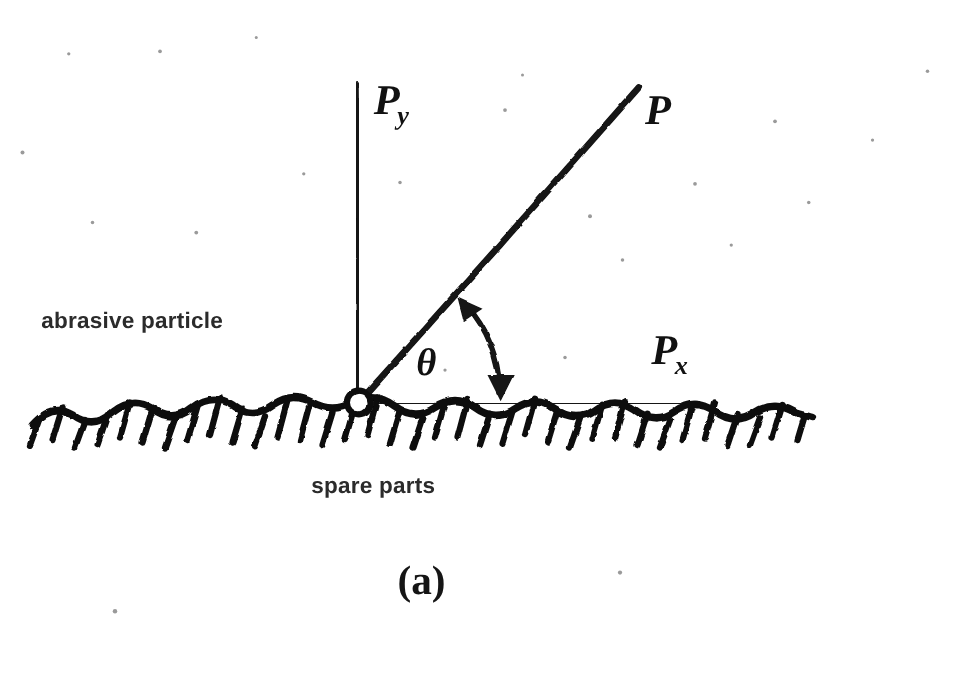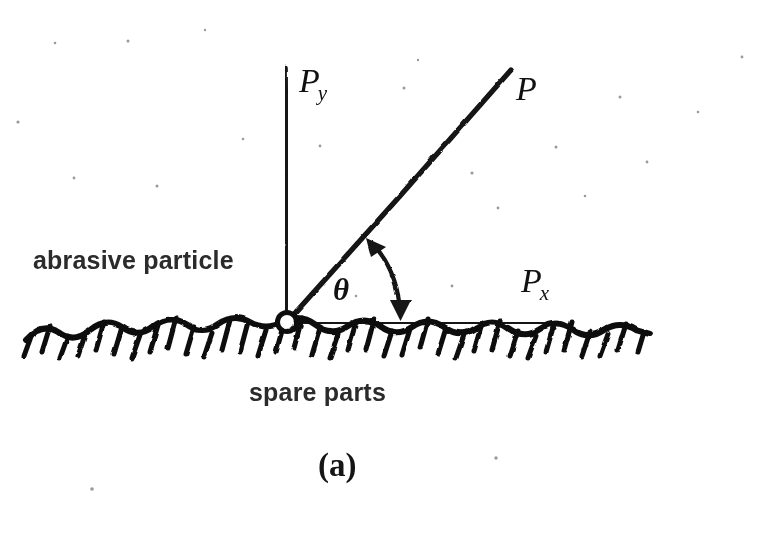--- a/index.html
+++ b/index.html
@@ -24,40 +24,40 @@
   }
   .label {
     position: absolute;
     white-space: nowrap;
     color: #111111;
     user-select: none;
   }
   .vec-label {
     font-family: "Liberation Serif", serif;
     font-style: italic;
-    font-weight: normal;
+    font-weight: bold;
     font-size: 34px;
     letter-spacing: 0px;
   }
   .vec-label .sub {
     font-size: 21px;
     font-style: italic;
     vertical-align: sub;
     margin-left: -2px;
   }
   .theta-label {
     font-family: "Liberation Serif", serif;
     font-style: italic;
     font-weight: bold;
     font-size: 31px;
   }
   .annot-label {
     font-family: "Liberation Sans", sans-serif;
     font-weight: bold;
-    font-size: 25px;
+    font-size: 18px;
     color: #2b2b2b;
     letter-spacing: 0.2px;
   }
   .caption-label {
     font-family: "Liberation Serif", serif;
     font-weight: bold;
     font-size: 33px;
     color: #151515;
   }
   #label-Py { left: 299px; top: 62px; }

